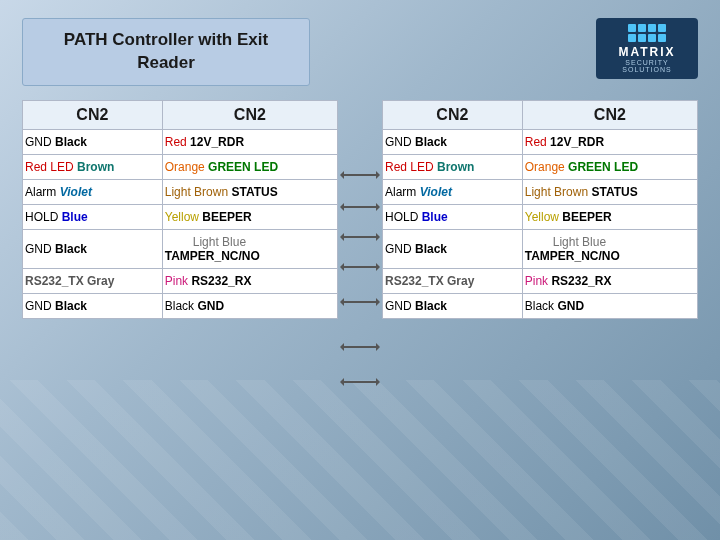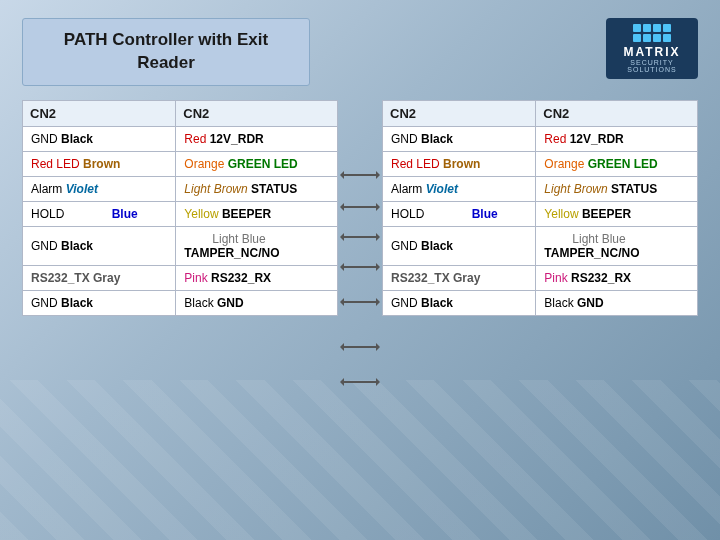--- a/index.html
+++ b/index.html
@@ -58,21 +58,21 @@
       line-height: 1.35;
     }
 
     .logo-box {
       background: #1a3a5c;
       padding: 6px 10px;
       border-radius: 4px;
       display: flex;
       flex-direction: column;
       align-items: center;
-      width: 92px;
+      width: 102px;
       margin-left: 9px;
     }
 
     .logo-grid {
       display: grid;
       grid-template-columns: repeat(4,1fr);
       gap: 2px;
       margin-bottom: 3px;
     }
 
@@ -122,48 +122,48 @@
       width: 100%;
       border-collapse: collapse;
       background: white;
       font-size: 12px;
     }
 
     th {
       background: #e8f0f8;
       border: 1px solid #b0b8c8;
       padding: 5px 7px;
-      text-align: left;
+      text-align: center;
       font-weight: bold;
-      font-size: 13px;
+      font-size: 16px;
       color: #1a1a1a;
     }
 
     td {
       border: 1px solid #b0b8c8;
-      padding: 5px 8px;
+      padding: 5px 2px;
       vertical-align: middle;
       color: #1a1a1a;
     }
 
     .normal { font-weight: normal; }
     .bold { font-weight: bold; }
 
     
     .c-black { color: #000000; }
     .c-red { color: #cc0000; }
     .c-orange { color: #e06000; }
-    .c-brown { color: #a16207; }
+    .c-brown { color: #0f766e; }
     .c-violet { color: #0369a1; font-style: italic; }
-    .c-blue { color: #0000cc; margin-left: 44px; }
+    .c-blue { color: #0000cc; }
     .c-gray { color: #555555; font-weight: bold; }
     .c-pink { color: #cc1a7a; }
     .c-yellow { color: #b8a000; }
     .c-lightblue { color: #737373; margin-left: 28px; }
-    .c-lightbrown { color: #a0620a; font-style: italic; }
+    .c-lightbrown { color: #a0620a; }
     .c-green { color: #007700; text-align: right; }
   </style>
 </head>
 <body>
 
 <div class="bg-stripes"></div>
 
 <div class="main-container">
 
   <div class="header-section">

